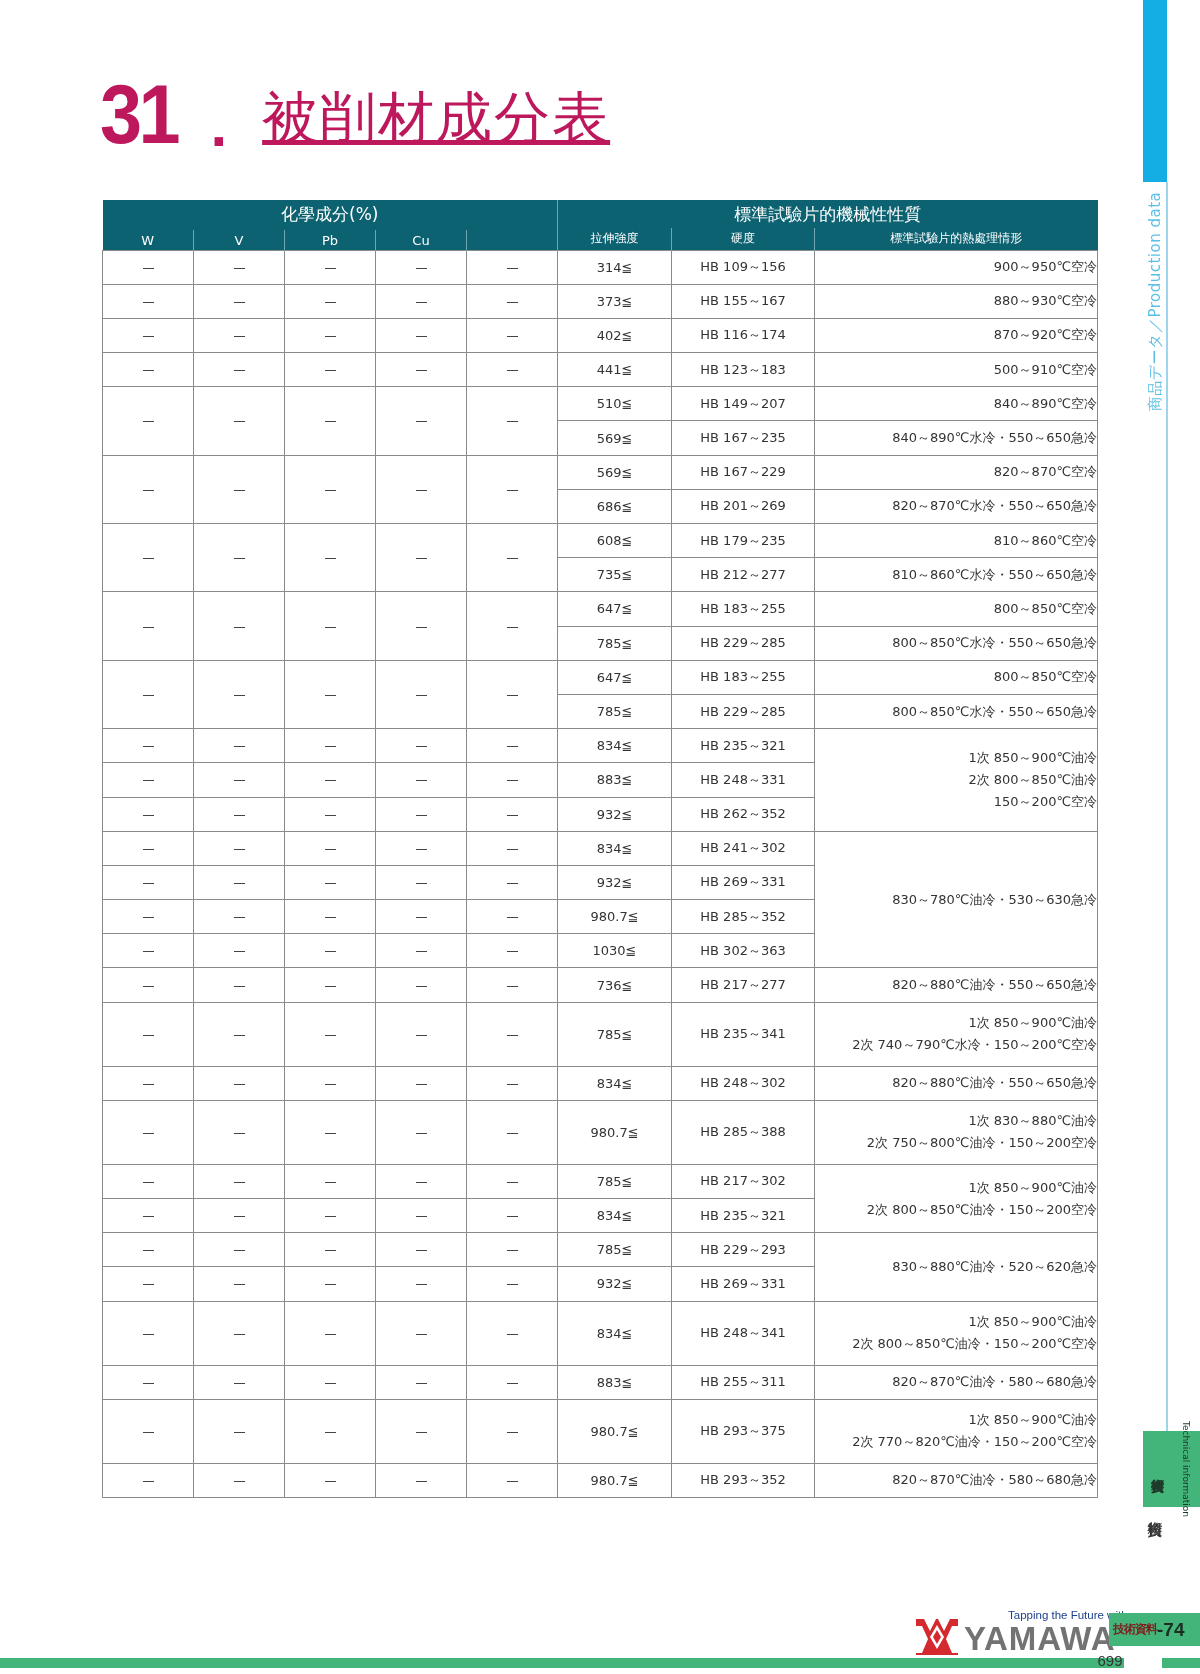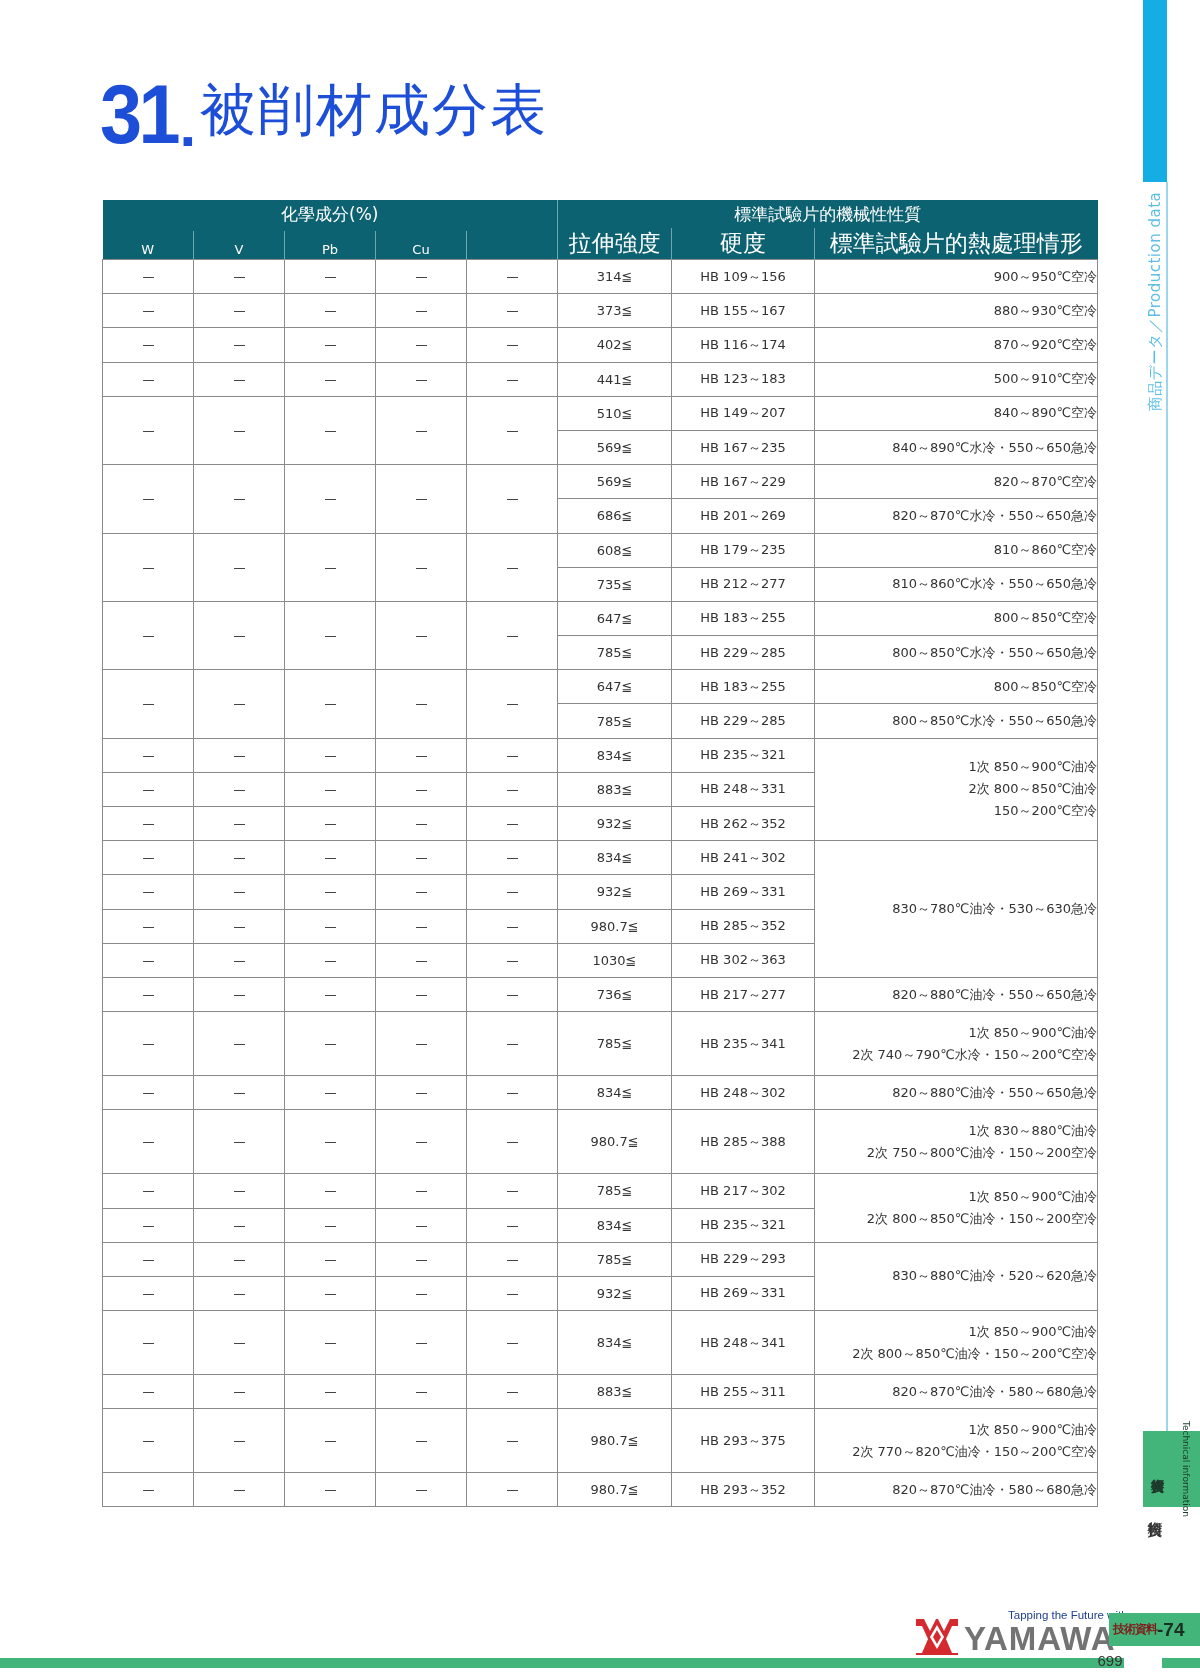--- a/index.html
+++ b/index.html
@@ -1,40 +1,40 @@
 <!DOCTYPE html>
 <html><head>
 <meta charset="utf-8">
 <style>
   * { box-sizing: border-box; margin: 0; padding: 0; }
   html, body { width: 1200px; height: 1674px; background: #ffffff; overflow: hidden; }
   body { position: relative; font-family: "DejaVu Sans", "Liberation Sans", sans-serif; color: #333; }
 
-  .page-title { position: absolute; left: 100px; top: 72px; display: flex; align-items: flex-end; color: #1d4ed8; }
+  .page-title { position: absolute; left: 100px; top: 72px; display: flex; align-items: flex-end; color: #be185d; gap: 31px; }
   .page-title .num { font-family: "Liberation Sans", sans-serif; font-size: 84px; font-weight: bold; letter-spacing: -4px; line-height: 1; transform: scaleX(0.9); transform-origin: left bottom; }
   .page-title .dot { font-family: "Liberation Sans", sans-serif; font-size: 60px; font-weight: bold; line-height: 1; margin-left: -6px; margin-right: 4px; }
-  .page-title .txt { font-size: 56px; line-height: 1; margin-bottom: 18px; letter-spacing: 2px; }
+  .page-title .txt { font-size: 56px; line-height: 1; margin-bottom: 10px; letter-spacing: 2px; text-decoration: underline; }
 
   .side-bar-top { position: absolute; left: 1143px; top: 0; width: 24px; height: 182px; background: #14aee5; }
   .side-line { position: absolute; left: 1166px; top: 182px; width: 2px; height: 1250px; background: #9fd5ec; }
   .side-vert-label { position: absolute; left: 1146px; top: 196px; width: 20px; height: 210px; display: flex; align-items: center; justify-content: center; }
   .side-vert-label span { display: block; transform: rotate(-90deg); white-space: nowrap; color: #5bbfe6; font-size: 15px; letter-spacing: 0.5px; }
 
   .side-green { position: absolute; left: 1143px; top: 1431px; width: 57px; height: 76px; background: #43b57a; display: flex; }
   .side-green .g1, .side-green .g2 { width: 50%; display: flex; align-items: center; justify-content: center; }
   .side-green .g1 span { writing-mode: vertical-rl; font-size: 13px; color: #1e3a2a; font-weight: bold; }
   .side-green .g2 span { display: block; transform: rotate(90deg); white-space: nowrap; font-size: 9px; color: #1e3a2a; }
   .side-tech-vert { position: absolute; left: 1143px; top: 1510px; width: 24px; writing-mode: vertical-rl; font-size: 15px; color: #333; line-height: 24px; }
 
   .data-table { position: absolute; left: 102px; top: 200px; width: 995px; border-collapse: collapse; table-layout: fixed; font-size: 13px; border-radius: 24px; }
   .data-table th { background: #0c6271; color: #ffffff; font-weight: normal; }
   .data-table td { border: 1px solid #8a8a8a; text-align: center; vertical-align: middle; color: #333; height: 34.2px; }
   .data-table td.heat { text-align: right; padding-left: 9px; line-height: 22px; }
   .th-group { font-size: 17px; height: 28px; }
-  .th-sub { font-size: 23px; }
+  .th-sub { font-size: 12px; }
   .th-el { font-size: 13px; height: 20px; vertical-align: bottom; padding-bottom: 2px; }
   .th-chem-group { border-right: 1px solid #6fa7b1; }
   .th-sep { border-left: 1px solid #6fa7b1; }
   .dash { display: inline-block; width: 11px; height: 1px; background: #444; vertical-align: middle; }
 
   .footer-logo { position: absolute; left: 916px; top: 1610px; display: flex; align-items: flex-end; }
   .logo-mark { width: 42px; height: 38px; margin-right: 6px; }
   .logo-text { display: flex; flex-direction: column; }
   .logo-tag { font-size: 11.5px; color: #1d3f8c; font-family: "Liberation Sans", sans-serif; line-height: 1; margin-left: 44px; }
   .logo-brand { font-family: "Liberation Sans", sans-serif; font-weight: bold; font-size: 33px; color: #737373; line-height: 1; letter-spacing: 1px; }

